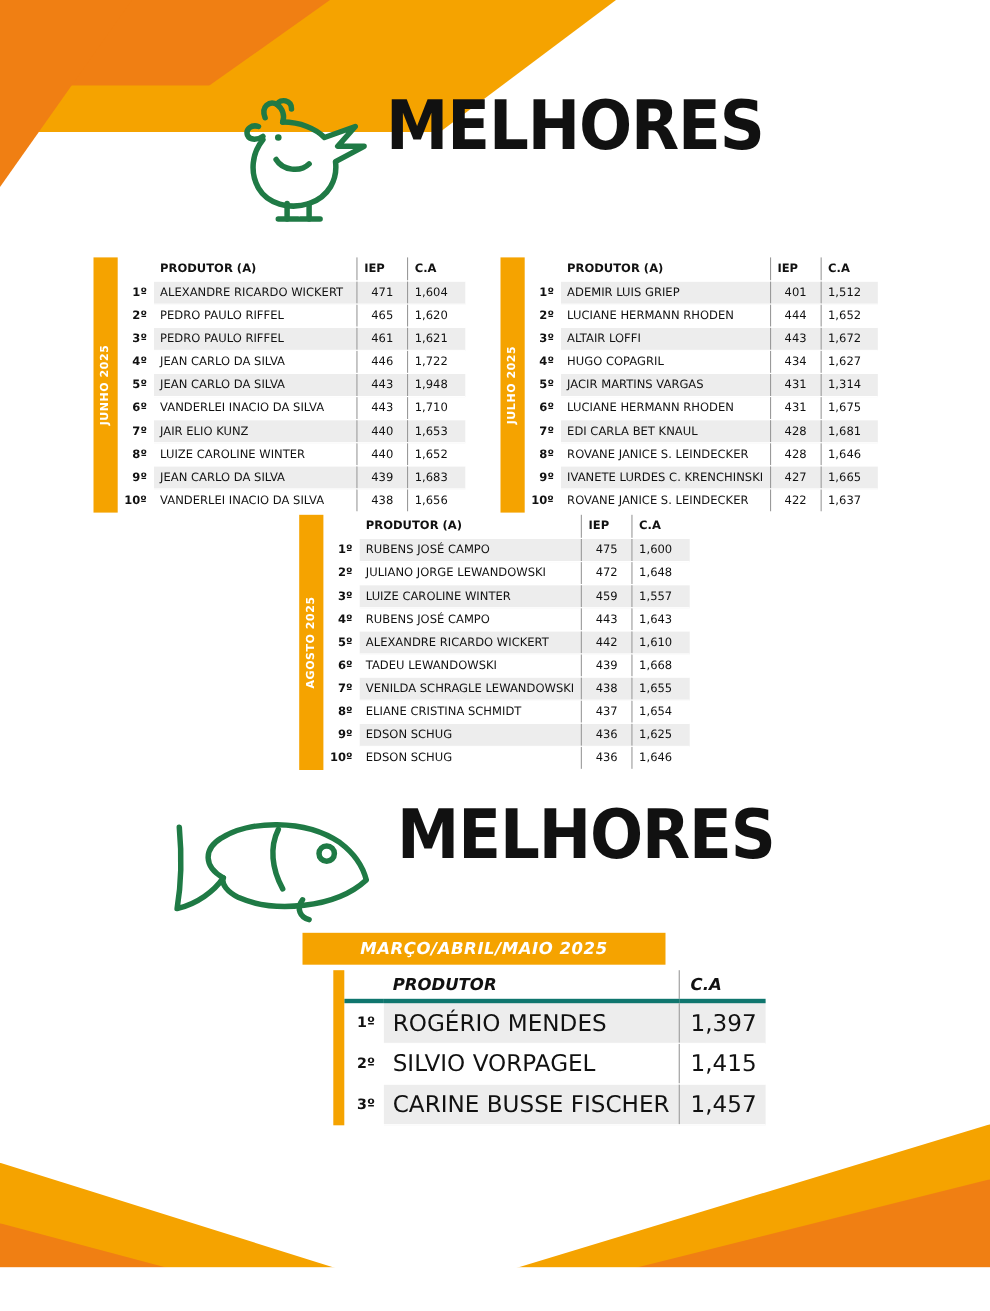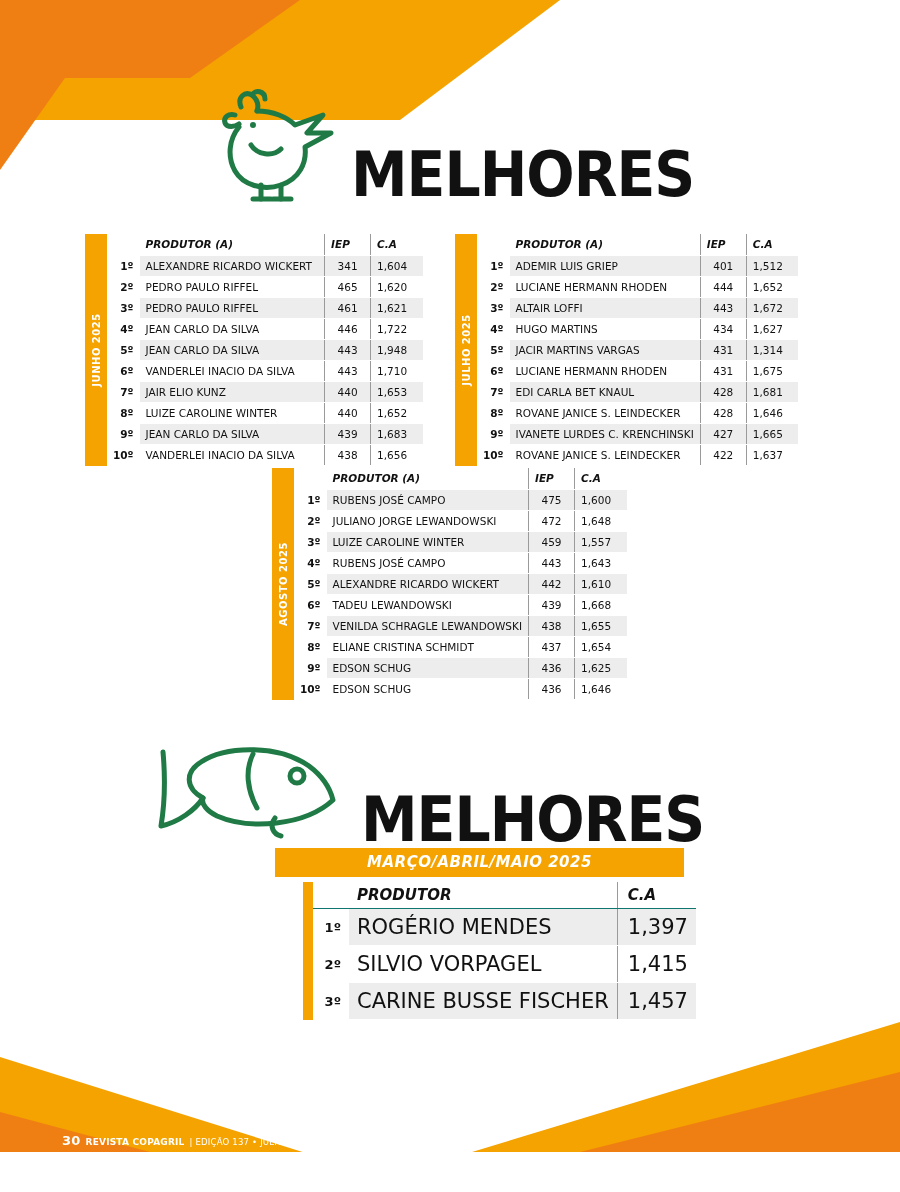--- a/index.html
+++ b/index.html
@@ -65,21 +65,21 @@
   .bottom-white-band {
     bottom: 0; left: 0;
     width: 900px; height: 40px;
     background: #ffffff;
   }
 
   
   .section-head {
     position: absolute;
     display: flex;
-    align-items: flex-end;
+    align-items: flex-start;
   }
   .logo-box { width: 150px; height: 120px; position: relative; }
   .title-box { margin-left: 6px; }
   .big-title {
     font-family: "DejaVu Sans", sans-serif;
     font-weight: 900;
     font-size: 62px;
     letter-spacing: -1px;
     color: #111111;
     line-height: 0.95;
@@ -117,21 +117,20 @@
     letter-spacing: 0.5px;
     font-family: "DejaVu Sans", sans-serif;
   }
   table.rank {
     border-collapse: collapse;
     font-family: "DejaVu Sans", sans-serif;
   }
   table.rank th {
     font-size: 10.5px;
     font-weight: 700;
-    font-style: italic;
     text-align: left;
     color: #111;
     padding: 4px 6px 5px 6px;
     border-bottom: 1px solid #ffffff;
   }
   table.rank td {
     font-size: 10.5px;
     color: #111;
     padding: 4px 6px;
     height: 20px;
@@ -164,21 +163,21 @@
     font-style: italic;
     font-size: 15px;
     letter-spacing: 0.5px;
     text-align: center;
     padding: 5px 0 6px 0;
   }
   table.pisc { border-collapse: collapse; font-family: "DejaVu Sans", sans-serif; }
   table.pisc th {
     font-size: 15px; font-weight: 700; font-style: italic;
     text-align: left; padding: 4px 8px; color: #111;
-    border-bottom: 1px solid #0f766e;
+    border-bottom: 4px solid #0f766e;
   }
   table.pisc td {
     font-size: 21px; padding: 6px 8px; color: #111; height: 28px;
     border-bottom: 1px solid #fff; white-space: nowrap;
   }
   table.pisc tr.alt td { background: #EDEDED; }
   table.pisc td.pos, table.pisc th.pos {
     text-align: right; font-weight: 700; font-size: 13px;
     background: #fff !important; width: 36px;
   }
@@ -241,21 +240,21 @@
           <th class="pos"></th>
           <th>PRODUTOR (A)</th>
           <th class="iep vline">IEP</th>
           <th class="ca vline">C.A</th>
         </tr>
       </thead>
       <tbody>
         <tr class="alt">
             <td class="pos">1º</td>
             <td class="name">ALEXANDRE RICARDO WICKERT</td>
-            <td class="iep vline">341</td>
+            <td class="iep vline">471</td>
             <td class="ca vline">1,604</td>
           </tr>
         <tr>
             <td class="pos">2º</td>
             <td class="name">PEDRO PAULO RIFFEL</td>
             <td class="iep vline">465</td>
             <td class="ca vline">1,620</td>
           </tr>
         <tr class="alt">
             <td class="pos">3º</td>
@@ -336,21 +335,21 @@
             <td class="ca vline">1,652</td>
           </tr>
         <tr class="alt">
             <td class="pos">3º</td>
             <td class="name">ALTAIR LOFFI</td>
             <td class="iep vline">443</td>
             <td class="ca vline">1,672</td>
           </tr>
         <tr>
             <td class="pos">4º</td>
-            <td class="name">HUGO MARTINS</td>
+            <td class="name">HUGO COPAGRIL</td>
             <td class="iep vline">434</td>
             <td class="ca vline">1,627</td>
           </tr>
         <tr class="alt">
             <td class="pos">5º</td>
             <td class="name">JACIR MARTINS VARGAS</td>
             <td class="iep vline">431</td>
             <td class="ca vline">1,314</td>
           </tr>
         <tr>
@@ -473,21 +472,21 @@
         <circle cx="152" cy="46" r="7"></circle>
         <path d="M108 24 C100 40, 102 60, 112 78"></path>
         <path d="M130 88 C124 96, 128 104, 136 106"></path>
       </svg>
     </div>
     <div class="title-box">
       <div class="big-title">MELHORES</div>
     </div>
   </div>
 
-  <div class="pisc-banner" style="left:275px; top:848px; width:409px;">MARÇO/ABRIL/MAIO 2025</div>
+  <div class="pisc-banner" style="left:275px; top:848px; width:330px;">MARÇO/ABRIL/MAIO 2025</div>
 
   <div class="tbl-wrap" style="left:303px; top:882px;">
     <div class="side-label" style="width:10px; flex:0 0 10px;"></div>
     <table class="pisc">
       <thead>
         <tr>
           <th class="pos"></th>
           <th>PRODUTOR</th>
           <th class="pca vline">C.A</th>
         </tr>
@@ -505,19 +504,14 @@
           </tr>
         <tr class="alt">
             <td class="pos">3º</td>
             <td class="pname">CARINE BUSSE FISCHER</td>
             <td class="pca vline">1,457</td>
           </tr>
       </tbody>
     </table>
   </div>
 
-  <div class="footer">
-    <span class="pg">30</span>
-    <span class="bold">REVISTA COPAGRIL</span>
-    <span>| EDIÇÃO 137 •  JULHO/AGOSTO/SETEMBRO 2025</span>
-  </div>
 
 </div>
 
 </body></html>

